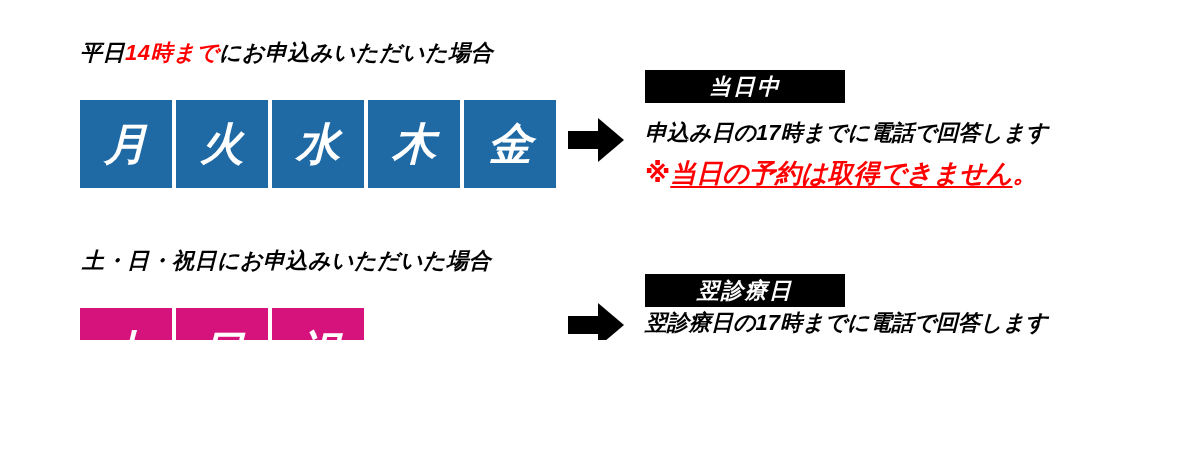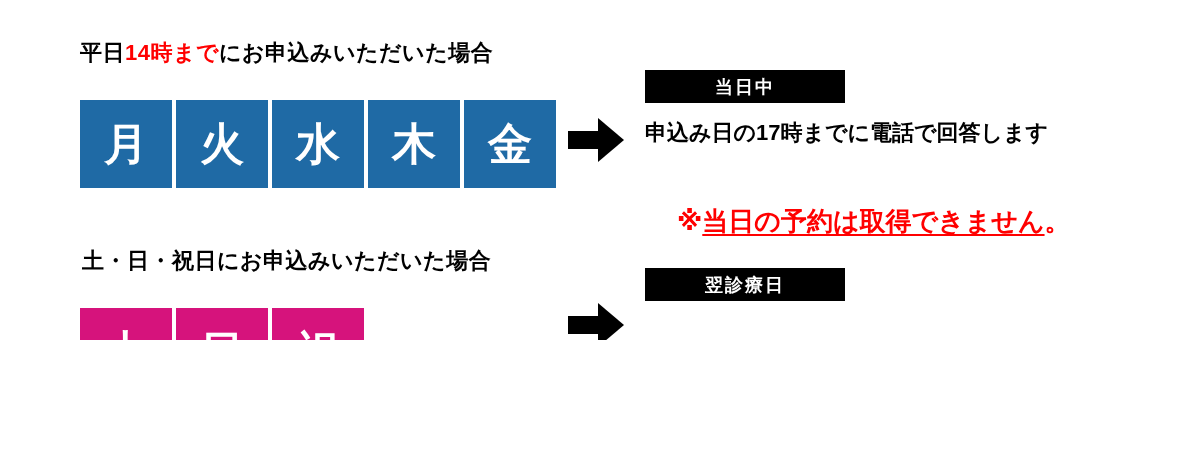--- a/index.html
+++ b/index.html
@@ -7,20 +7,21 @@
     padding: 0;
     background: #ffffff;
     font-family: "Liberation Sans", "DejaVu Sans", sans-serif;
   }
   .canvas {
     position: relative;
     width: 1193px;
     height: 340px;
     background: #ffffff;
     overflow: hidden;
+    font-style: italic;
   }
   
   .cond {
     position: absolute;
     font-size: 22px;
     font-weight: bold;
     color: #000000;
     white-space: nowrap;
     letter-spacing: 0.5px;
   }
@@ -78,29 +79,29 @@
     border-left: 26px solid #000000;
   }
 
   
   .badge {
     position: absolute;
     width: 200px;
     height: 33px;
     background: #000000;
     color: #ffffff;
-    font-size: 18px;
+    font-size: 22px;
     font-weight: bold;
     display: flex;
     align-items: center;
     justify-content: center;
     letter-spacing: 2px;
   }
   .badge-1 { left: 645px; top: 70px; }
-  .badge-2 { left: 645px; top: 268px; }
+  .badge-2 { left: 645px; top: 274px; }
 
   
   .result {
     position: absolute;
     font-size: 22px;
     font-weight: bold;
     color: #000000;
     white-space: nowrap;
   }
   .result-1 { left: 645px; top: 118px; }
@@ -110,21 +111,21 @@
     font-size: 26px;
     font-weight: bold;
     color: #ff0000;
     white-space: nowrap;
   }
   .note .u {
     text-decoration: underline;
     text-decoration-thickness: 2px;
     text-underline-offset: 4px;
   }
-  .note-1 { left: 677px; top: 156px; margin-top: 48px; }
+  .note-1 { left: 645px; top: 156px; }
   .note-2 { left: 645px; top: 346px; }
 </style>
 </head>
 <body>
 
 <div class="canvas">
 
   <div class="cond cond-1"><span>平日</span><span class="hl">14時まで</span><span>にお申込みいただいた場合</span></div>
 
   <div class="days days-weekday">
@@ -155,15 +156,16 @@
     <div class="day day-pink">祝</div>
   </div>
 
   <div class="arrow arrow-2">
     <span class="bar"></span>
     <span class="head"></span>
   </div>
 
   <div class="badge badge-2">翌診療日</div>
 
+  <div class="result result-2">翌診療日の17時までに電話で回答します</div>
 
 
 </div>
 
 </body></html>

